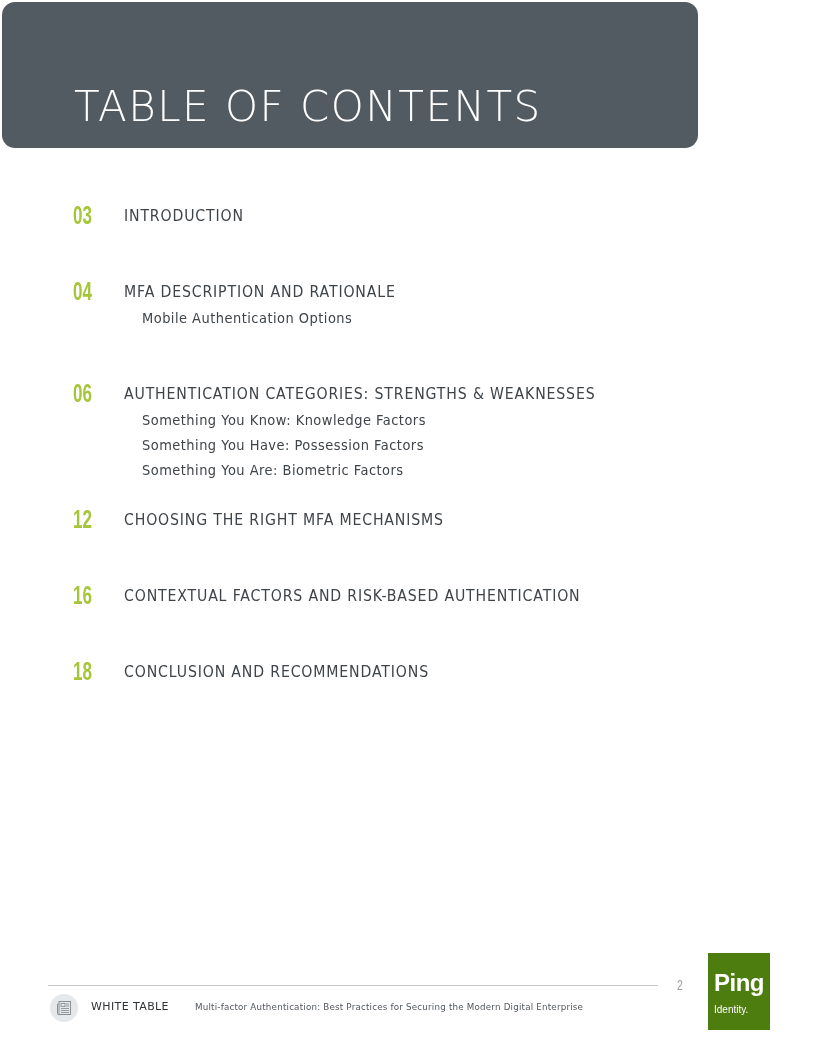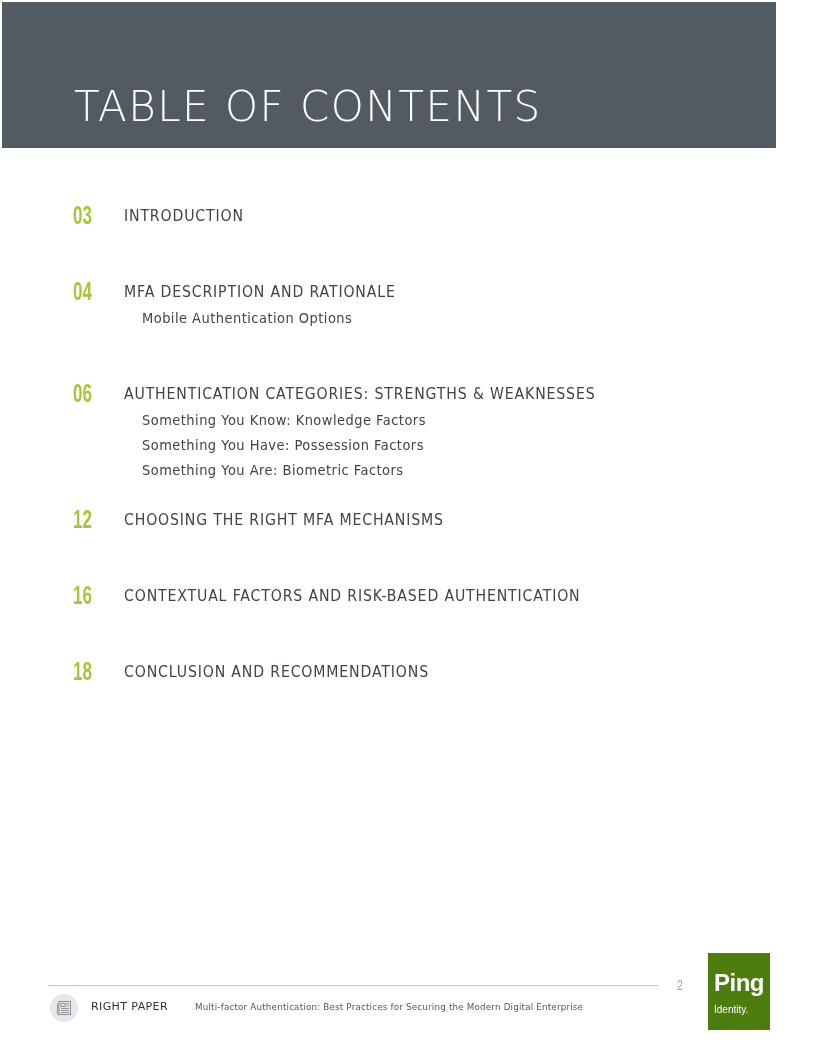--- a/index.html
+++ b/index.html
@@ -1,22 +1,23 @@
 <!DOCTYPE html>
 <html><head>
   <meta charset="utf-8">
   <style>
     html, body { margin: 0; padding: 0; }
     body {
       width: 816px; height: 1056px; background: #ffffff; position: relative; overflow: hidden;
       font-family: "Liberation Sans", sans-serif; color: #4a4f55;
     }
     .header {
-      position: absolute; left: 2px; top: 2px; width: 774px; height: 146px;
+      position: absolute; left: 2px; top: 2px; width: 696px; height: 146px;
       background: #525b62;
+      border-radius: 13px;
     }
     .header-title {
       position: absolute; left: 72px; top: 84px; font-size: 42px; font-weight: 300;
       color: #ffffff; letter-spacing: 1.5px; font-family: "DejaVu Sans", sans-serif;
       font-weight: 200; line-height: 1; -webkit-text-stroke: 0px;
     }
     .toc-entry { position: absolute; left: 0; width: 816px; }
     .toc-num {
       position: absolute; left: 73px; top: -2px; font-size: 25px; font-weight: bold;
       color: #a6c63a; font-family: "Liberation Sans Narrow", "Liberation Sans", sans-serif;
@@ -119,14 +120,14 @@
     <rect x="3" y="1.5" width="11.5" height="13" fill="none" stroke="#8a9096" stroke-width="1"></rect>
     <path d="M3 4 H1.5 V13.5 a1 1 0 0 0 1.5 1" fill="none" stroke="#8a9096" stroke-width="1"></path>
     <rect x="5" y="3.5" width="4" height="3" fill="none" stroke="#8a9096" stroke-width="0.9"></rect>
     <line x1="10" y1="4" x2="13" y2="4" stroke="#8a9096" stroke-width="0.9"></line>
     <line x1="10" y1="6" x2="13" y2="6" stroke="#8a9096" stroke-width="0.9"></line>
     <line x1="5" y1="8.5" x2="13" y2="8.5" stroke="#8a9096" stroke-width="0.9"></line>
     <line x1="5" y1="10.5" x2="13" y2="10.5" stroke="#8a9096" stroke-width="0.9"></line>
     <line x1="5" y1="12.5" x2="13" y2="12.5" stroke="#8a9096" stroke-width="0.9"></line>
   </svg>
 </div>
-<div class="footer-label">RIGHT PAPER</div>
+<div class="footer-label">WHITE TABLE</div>
 <div class="footer-subtitle">Multi-factor Authentication: Best Practices for Securing the Modern Digital Enterprise</div>
 
 </body></html>

